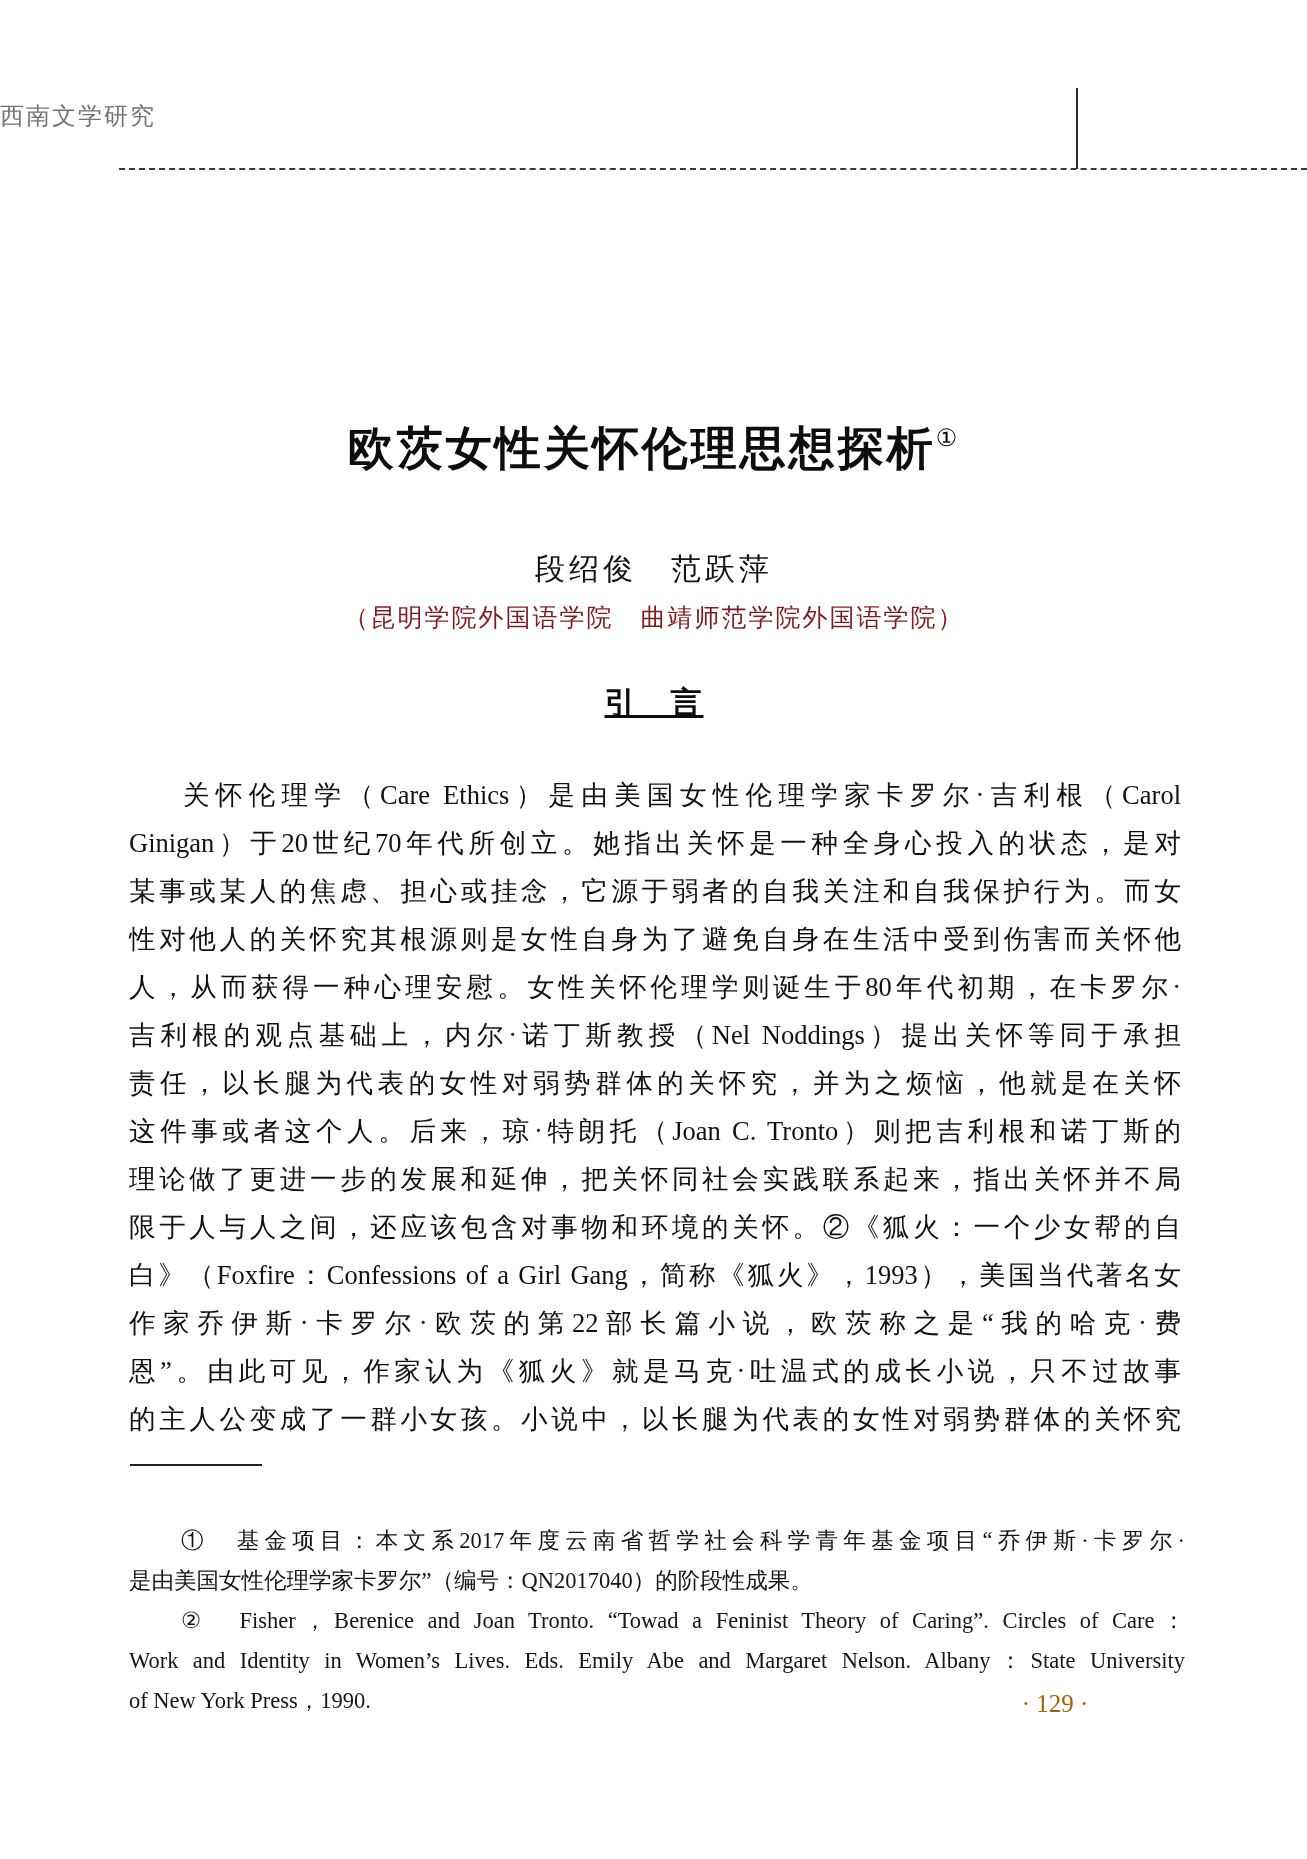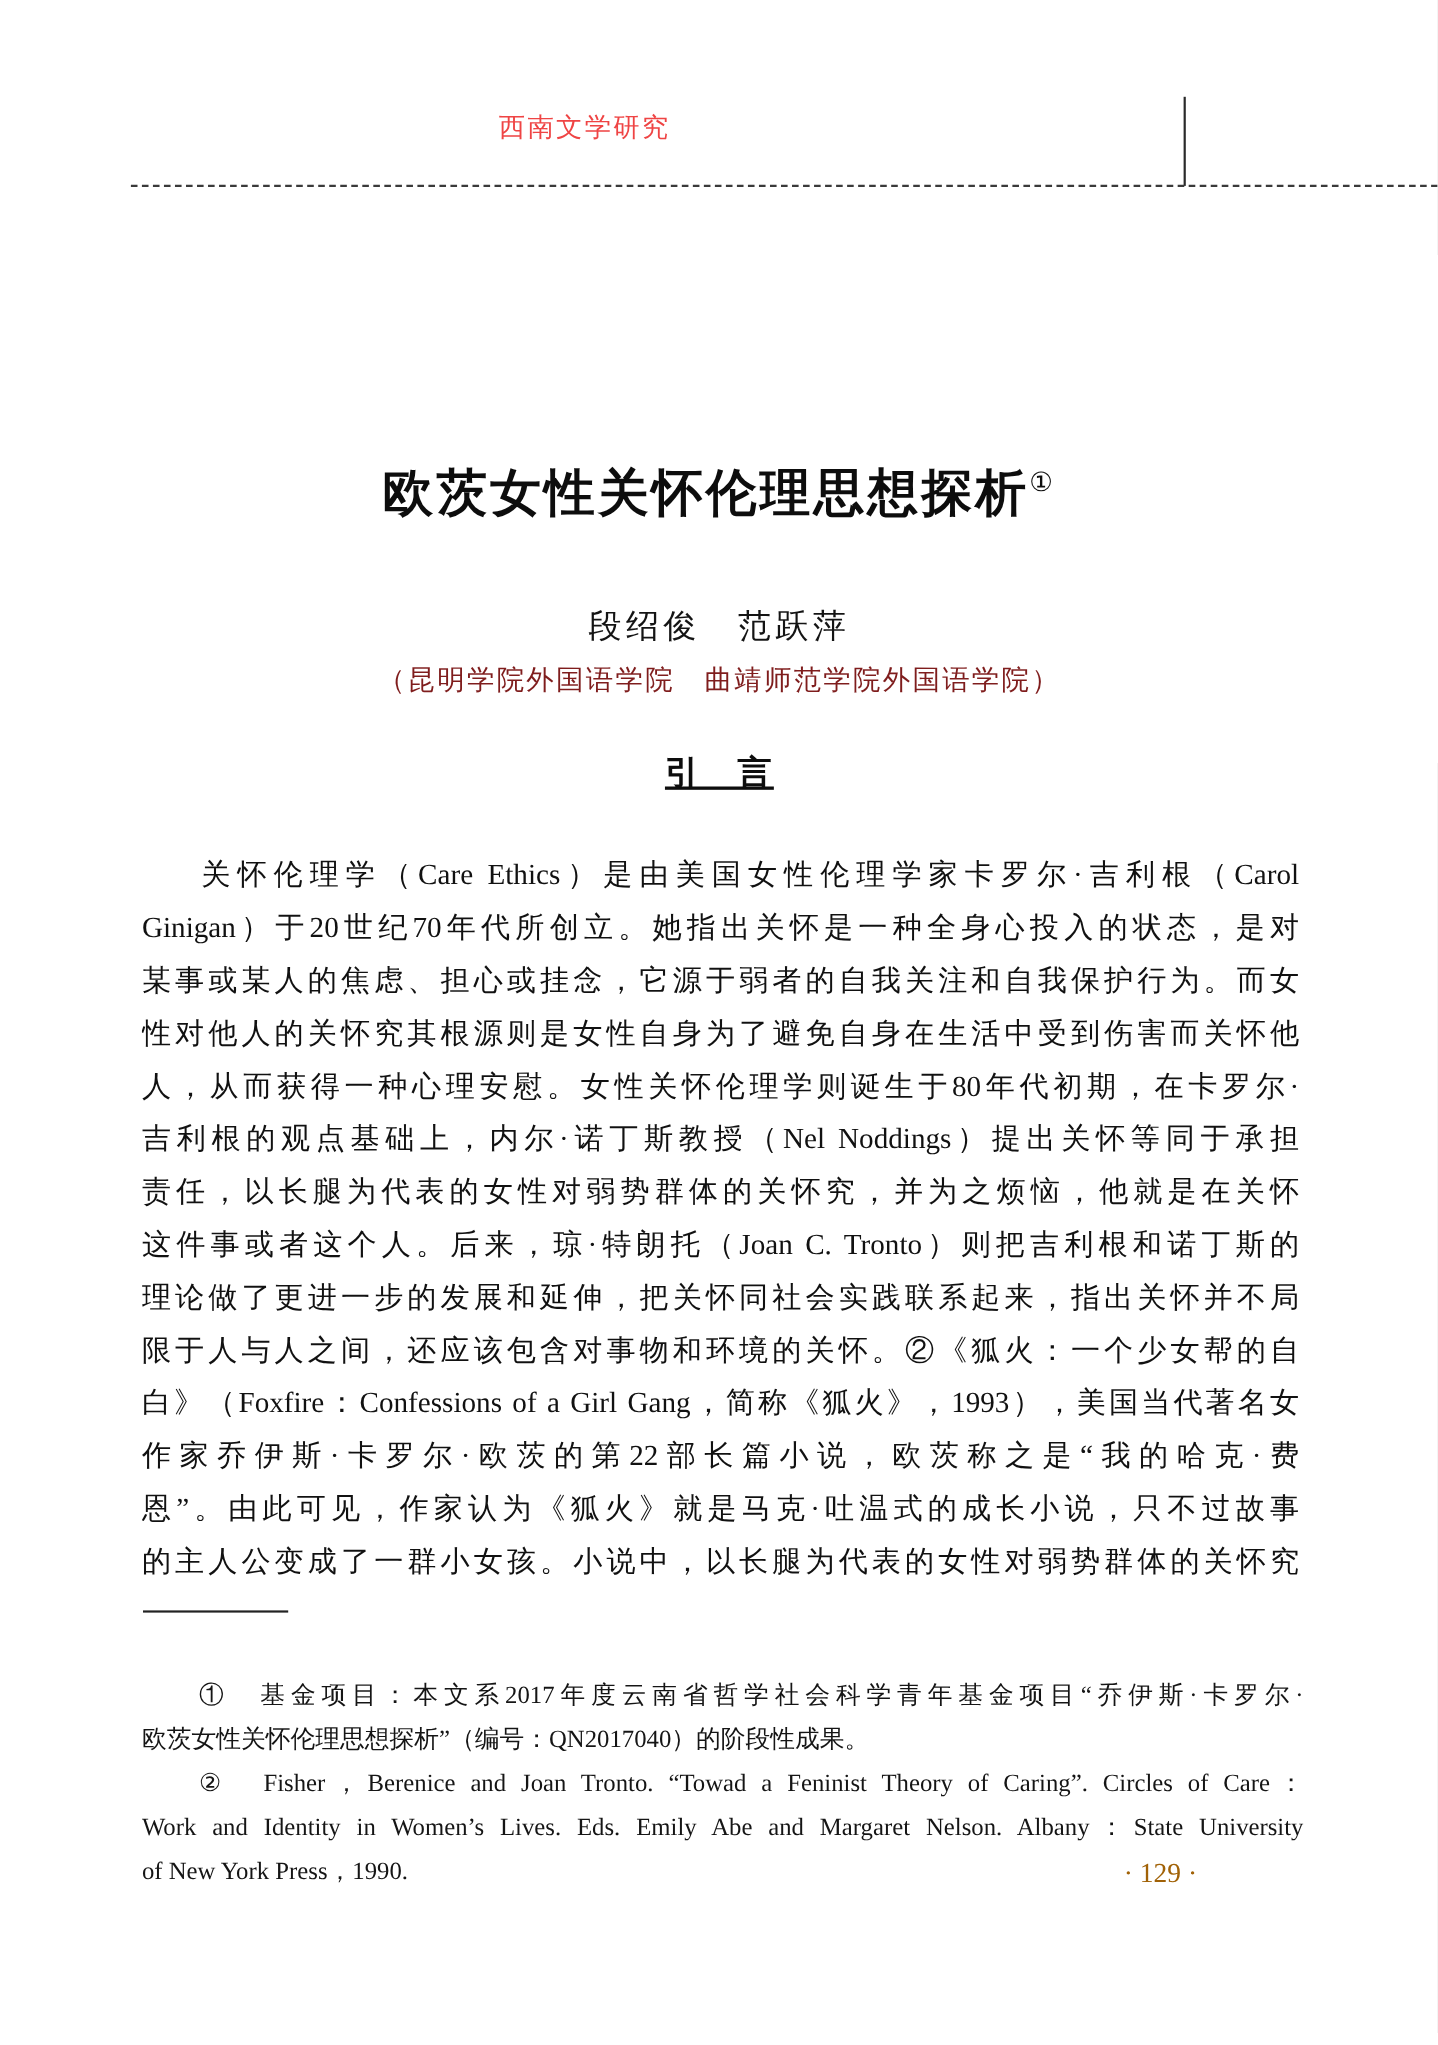--- a/index.html
+++ b/index.html
@@ -17,24 +17,24 @@
     font-family: "Liberation Serif", "DejaVu Serif", serif;
     overflow: hidden;
   }
 
   
   .journal-header {
     position: absolute;
     top: 100px;
     left: 0;
     width: 1063px;
-    text-align: center;
+    text-align: left;
     font-size: 24px;
     letter-spacing: 2px;
-    color: #ef4444;
+    color: #737373;
   }
   .header-vline {
     position: absolute;
     left: 1076px;
     top: 88px;
     width: 2px;
     height: 81px;
     background: #2a2a2a;
   }
   .header-dashline {
@@ -193,21 +193,21 @@
     <div class="body-line">白》（Foxfire：Confessions of a Girl Gang，简称《狐火》，1993），美国当代著名女</div>
     <div class="body-line">作家乔伊斯·卡罗尔·欧茨的第22部长篇小说，欧茨称之是“我的哈克·费</div>
     <div class="body-line">恩”。由此可见，作家认为《狐火》就是马克·吐温式的成长小说，只不过故事</div>
     <div class="body-line">的主人公变成了一群小女孩。小说中，以长腿为代表的女性对弱势群体的关怀究</div>
   </div>
 
   <div class="footnote-rule"></div>
 
   <div class="footnotes">
     <div class="fn-line fill indent">①　基金项目：本文系2017年度云南省哲学社会科学青年基金项目“乔伊斯·卡罗尔·</div>
-    <div class="fn-line">欧茨女性关怀伦理思想探析”（编号：QN2017040）的阶段性成果。</div>
+    <div class="fn-line">是由美国女性伦理学家卡罗尔”（编号：QN2017040）的阶段性成果。</div>
     <div class="fn-line fill indent">②　Fisher，Berenice and Joan Tronto. “Towad a Feninist Theory of Caring”. Circles of Care：</div>
     <div class="fn-line fill">Work and Identity in Women’s Lives. Eds. Emily Abe and Margaret Nelson. Albany：State University</div>
     <div class="fn-line">of New York Press，1990.</div>
   </div>
 
   <div class="page-number">· 129 ·</div>
 
 </div>
 
 </body></html>

